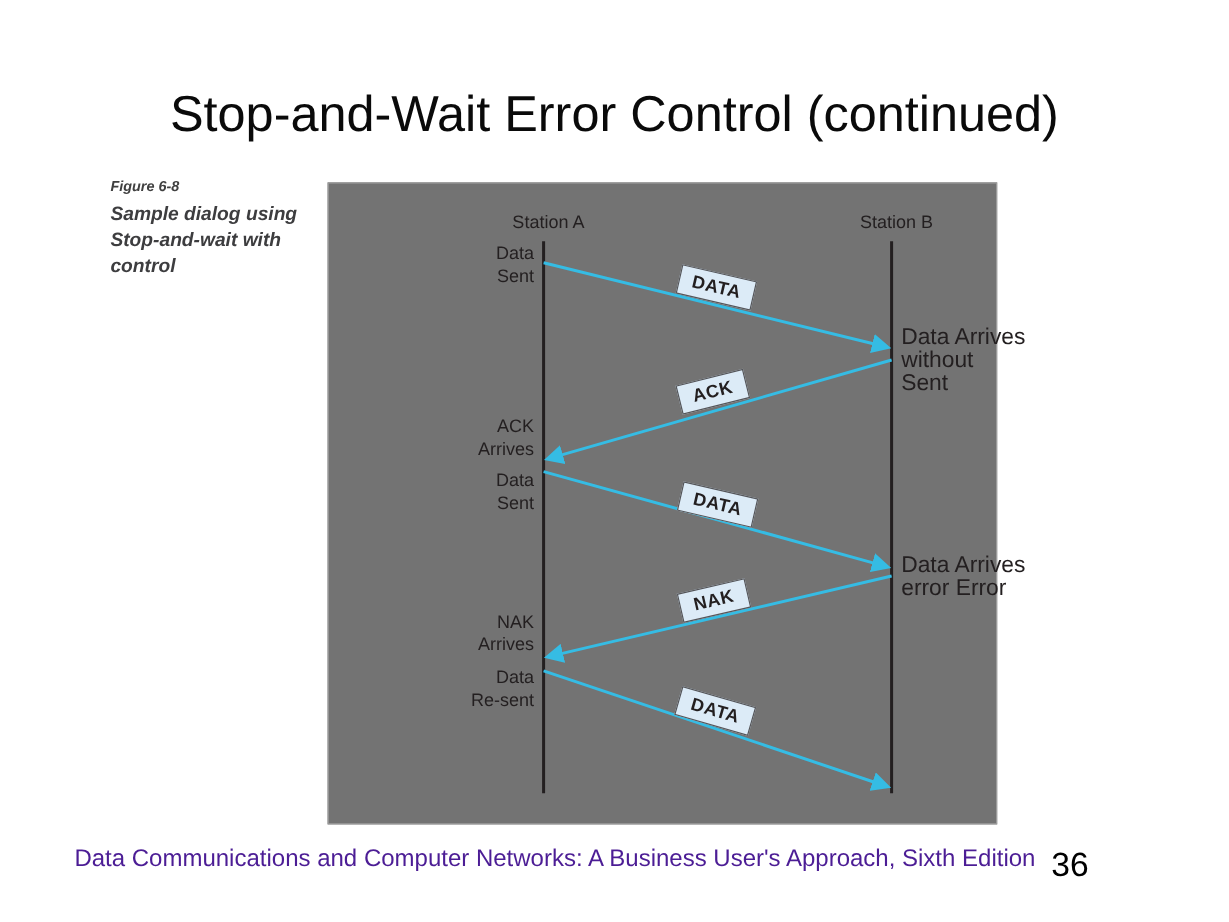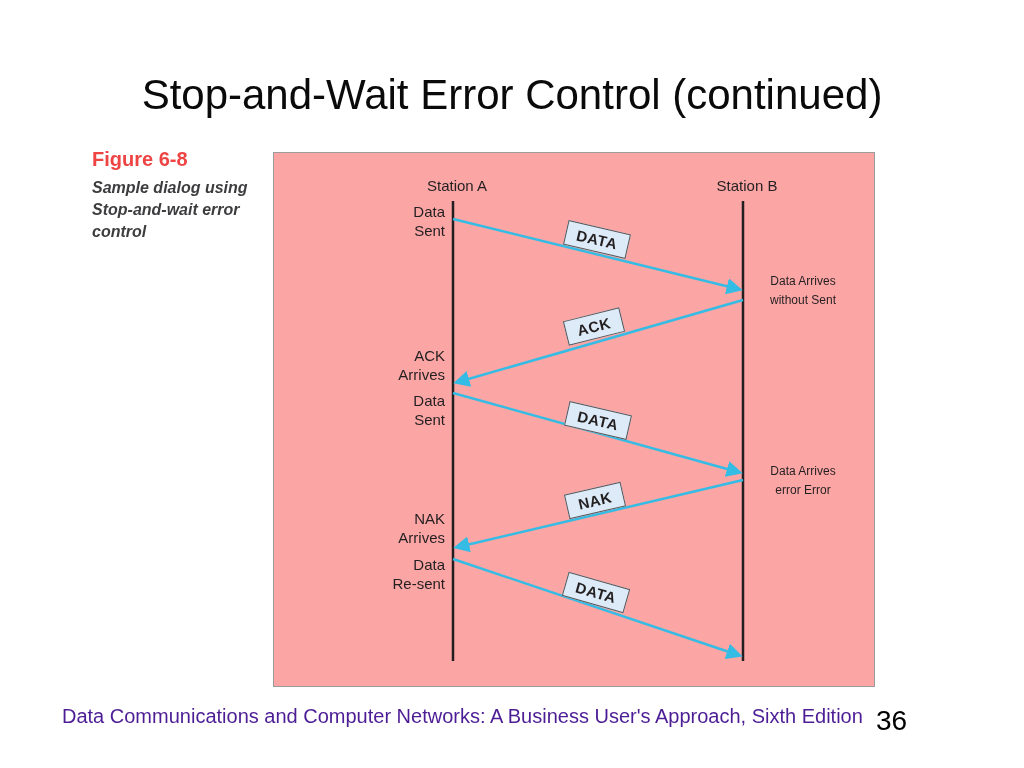--- a/index.html
+++ b/index.html
@@ -22,42 +22,43 @@
     text-align: center;
     font-size: 42px;
     line-height: 46px;
     color: #0a0a0a;
     letter-spacing: 0px;
   }
 
   
   .fig-caption { position: absolute; left: 92px; top: 148px; width: 165px; }
   .fig-label {
-    font-size: 20px;
+    font-size: 12px;
     font-weight: bold;
-    color: #ef4444;
+    color: #404040;
     margin-bottom: 6px;
+    font-style: italic;
   }
   .fig-caption-line {
     font-size: 16px;
     font-style: italic;
     font-weight: 600;
     color: #3d3d3f;
     line-height: 22px;
   }
 
   
   .figure-box {
     position: absolute;
     left: 273px;
     top: 152px;
-    width: 602px;
+    width: 558px;
     height: 535px;
     border: 1px solid #9b9b9b;
-    background: #fca5a5;
+    background: #737373;
   }
 
   .diagram-svg { position: absolute; left: 0; top: 0; width: 690px; height: 535px; }
 
   .station-label {
     position: absolute;
     top: 24px;
     transform: translateX(-50%);
     font-size: 15px;
     color: #231f20;
@@ -79,22 +80,22 @@
   .evl-0 { top: 49px; }
   .evl-1 { top: 193px; }
   .evl-2 { top: 238px; }
   .evl-3 { top: 356px; }
   .evl-4 { top: 402px; }
 
   .event-right {
     position: absolute;
     left: 477px;
     width: 104px;
-    text-align: center;
-    font-size: 12px;
+    text-align: left;
+    font-size: 19px;
     line-height: 19px;
     color: #231f20;
   }
   .event-right .line { display: block; }
   .evr-0 { top: 119px; }
   .evr-1 { top: 309px; }
 
   .msg-box {
     position: absolute;
     display: flex;
@@ -132,21 +133,21 @@
 </head>
 <body>
 
 <div class="slide">
 
   <div class="slide-title">Stop-and-Wait Error Control (continued)</div>
 
   <div class="fig-caption">
     <div class="fig-label">Figure 6-8</div>
     <div class="fig-caption-line">Sample dialog using</div>
-    <div class="fig-caption-line">Stop-and-wait error</div>
+    <div class="fig-caption-line">Stop-and-wait with</div>
     <div class="fig-caption-line">control</div>
   </div>
 
   <div class="figure-box">
 
     <svg class="diagram-svg" viewBox="0 0 690 535" xmlns="http://www.w3.org/2000/svg">
       <defs>
         <marker id="arrowhead" viewBox="0 0 10 10" refX="7" refY="5" markerWidth="6.5" markerHeight="6.5" orient="auto-start-reverse">
           <path d="M0,0 L10,5 L0,10 z" fill="#35bce4"></path>
         </marker>

